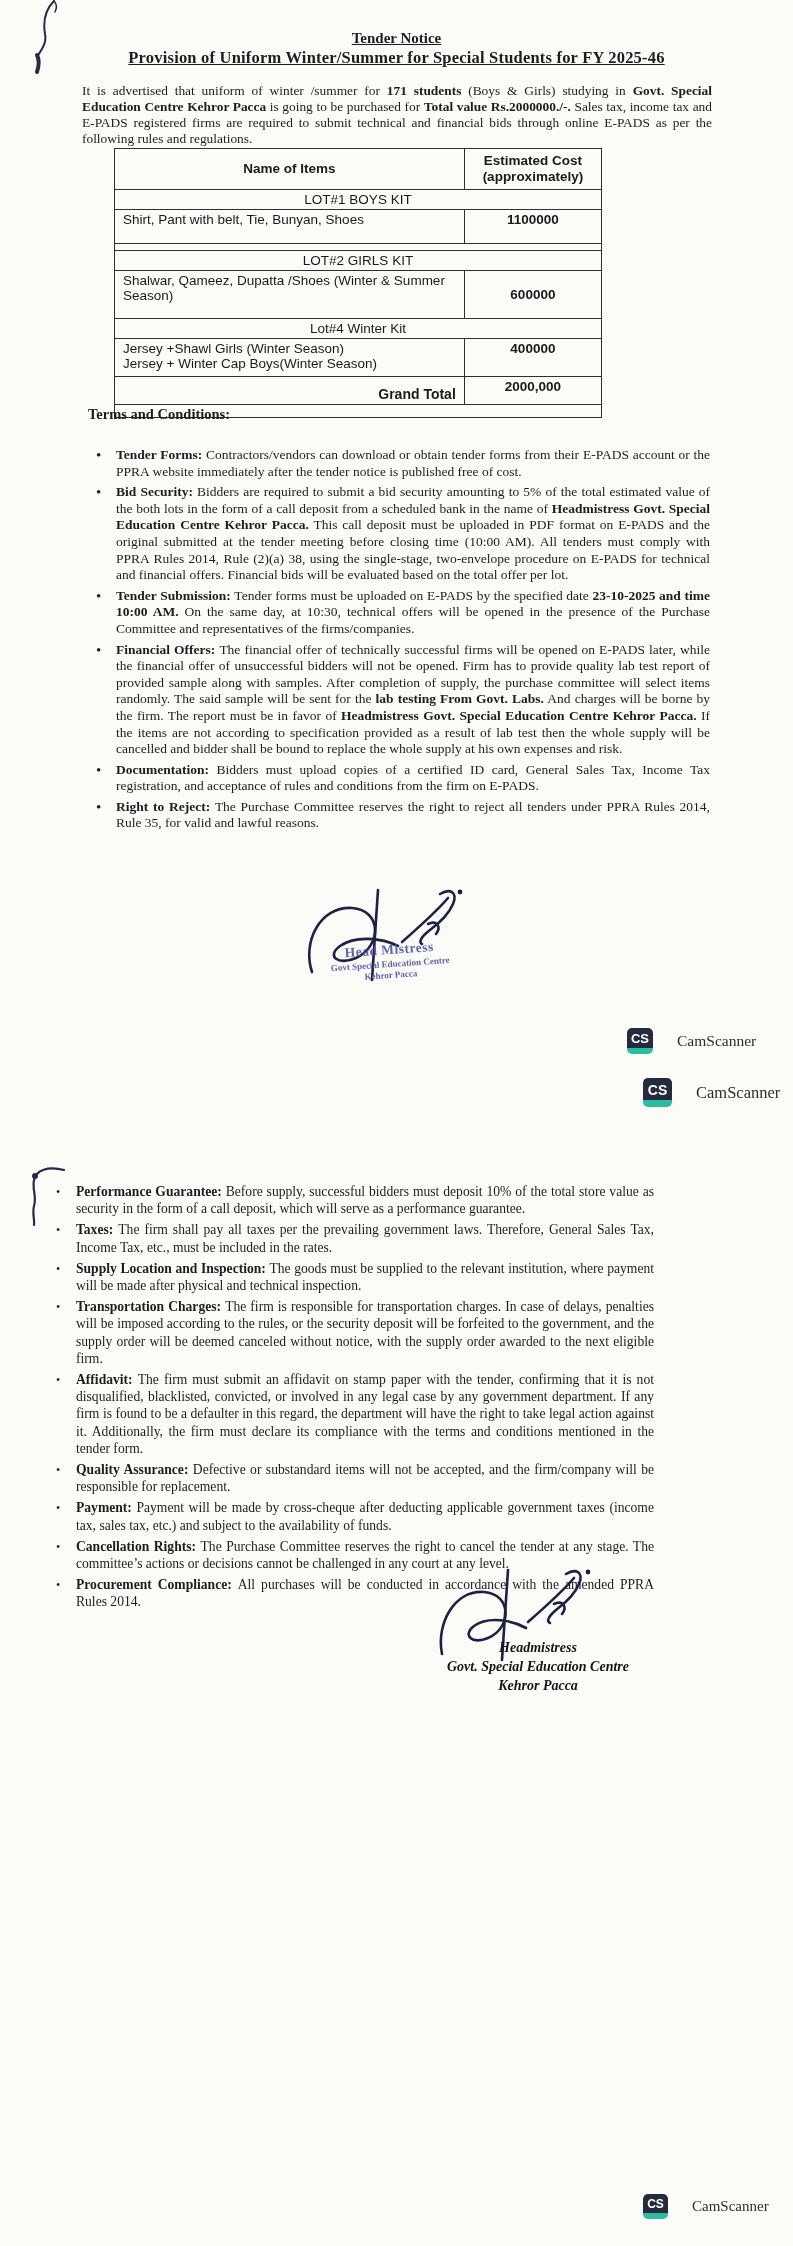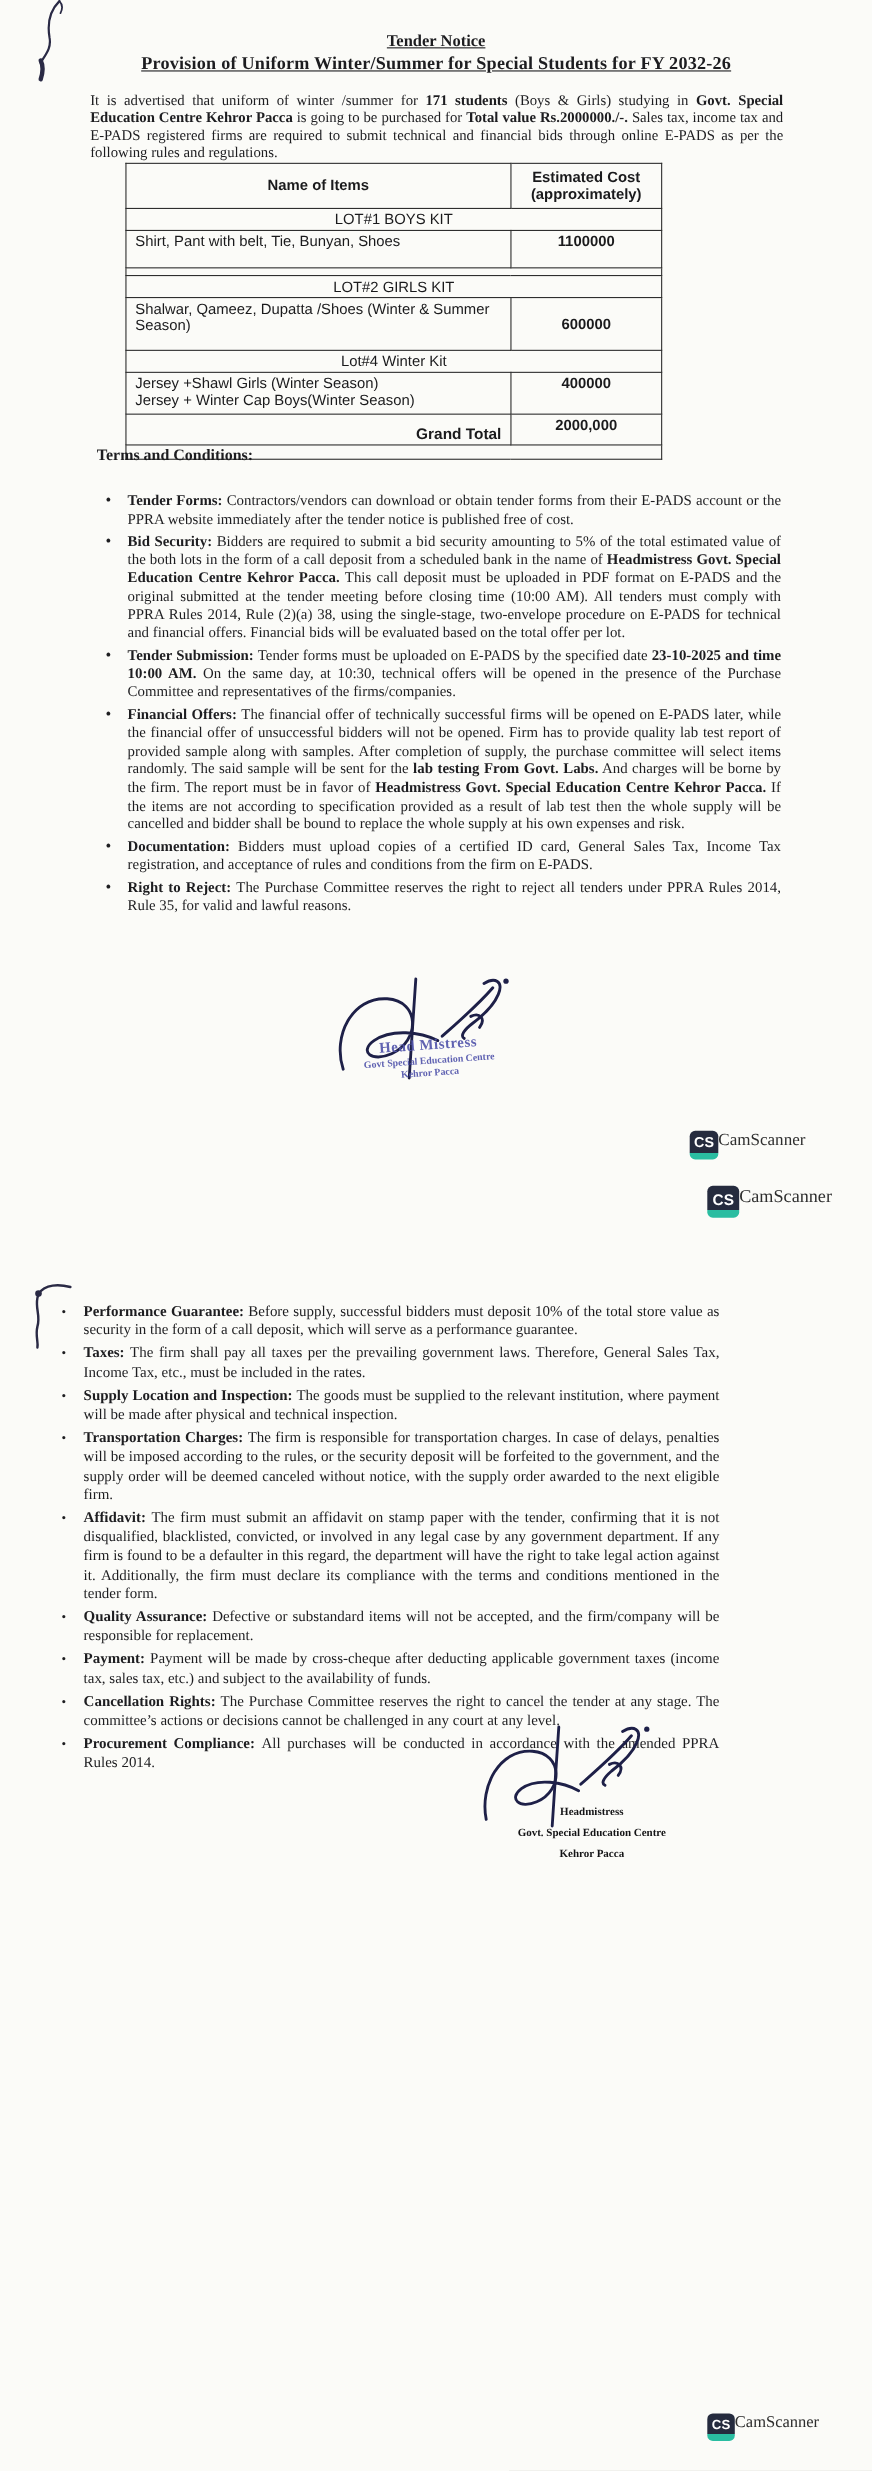--- a/index.html
+++ b/index.html
@@ -35,23 +35,23 @@
   ul.t2 li{padding-left:28px;}
   ul.t2 li::before{left:8px;font-size:12px;top:1px;}
   
   .sig-svg{position:absolute;}
   .stamp{position:absolute;top:942px;left:300px;width:180px;text-align:center;
          color:#5356ac;transform:rotate(-4deg);opacity:.92;line-height:1.25;}
   .stamp .s1{font-size:13.5px;font-weight:bold;letter-spacing:.5px;}
   .stamp .s2{font-size:9px;font-weight:bold;}
   .stamp .s3{font-size:9px;font-weight:bold;}
   .sig2-text{position:absolute;top:1638px;left:413px;width:250px;text-align:center;
-         font-weight:bold;font-size:10px;line-height:19px;color:#141416;}
+         font-weight:bold;font-size:14px;line-height:19px;color:#141416;font-style:italic;}
   
-  .wm{position:absolute;display:flex;gap:0;}
+  .wm{position:absolute;display:flex;align-items:center;gap:24px;}
   .cs-icon{border-radius:5px;background:linear-gradient(180deg,#252b3e 76%,#2abda1 76%);
          color:#fff;font-family:"Liberation Sans",sans-serif;font-weight:bold;
          display:flex;align-items:center;justify-content:center;}
   .wm .wm-label{font-family:"Liberation Serif",serif;color:#2e2e2e;}
   .wm1{top:1028px;left:627px;}
   .wm1 .cs-icon{width:26px;height:26px;font-size:13px;padding-bottom:5px;box-sizing:border-box;}
   .wm1 .wm-label{font-size:15.5px;}
   .wm2{top:1078px;left:643px;}
   .wm2 .cs-icon{width:29px;height:29px;font-size:14px;padding-bottom:6px;box-sizing:border-box;}
   .wm2 .wm-label{font-size:16.5px;}
@@ -65,21 +65,21 @@
 
 <div id="screen">
 
   <svg class="ink-mark" style="top:0;left:24px;" width="42" height="78" viewBox="0 0 42 78">
     <path d="M30 1 C21 10 19 22 21 34 C23 44 17 50 13 57" stroke="#2a2a45" stroke-width="2" fill="none" stroke-linecap="round"></path>
     <path d="M13 55 C15 59 15 66 13 72" stroke="#2a2a45" stroke-width="4" fill="none" stroke-linecap="round"></path>
     <path d="M30 1 C33 4 33 8 31 12" stroke="#2a2a45" stroke-width="1.6" fill="none" stroke-linecap="round"></path>
   </svg>
 
   <div class="title">Tender Notice</div>
-  <div class="subtitle">Provision of Uniform Winter/Summer for Special Students for FY 2032-26</div>
+  <div class="subtitle">Provision of Uniform Winter/Summer for Special Students for FY 2025-46</div>
   <p class="intro"><span>It is advertised that uniform of winter /summer for </span><span class="bseg">171 students</span><span> (Boys &amp; Girls) studying in </span><span class="bseg">Govt. Special Education Centre Kehror Pacca</span><span> is going to be purchased for </span><span class="bseg">Total value Rs.2000000./-.</span><span> Sales tax, income tax and E-PADS registered firms are required to submit technical and financial bids through online E-PADS as per the following rules and regulations.</span></p>
 
   <table class="lots">
     <thead>
       <tr>
         <th class="c-name" style="height:36px;">Name of Items</th>
         <th class="c-cost">Estimated Cost (approximately)</th>
       </tr>
     </thead>
     <tbody>

